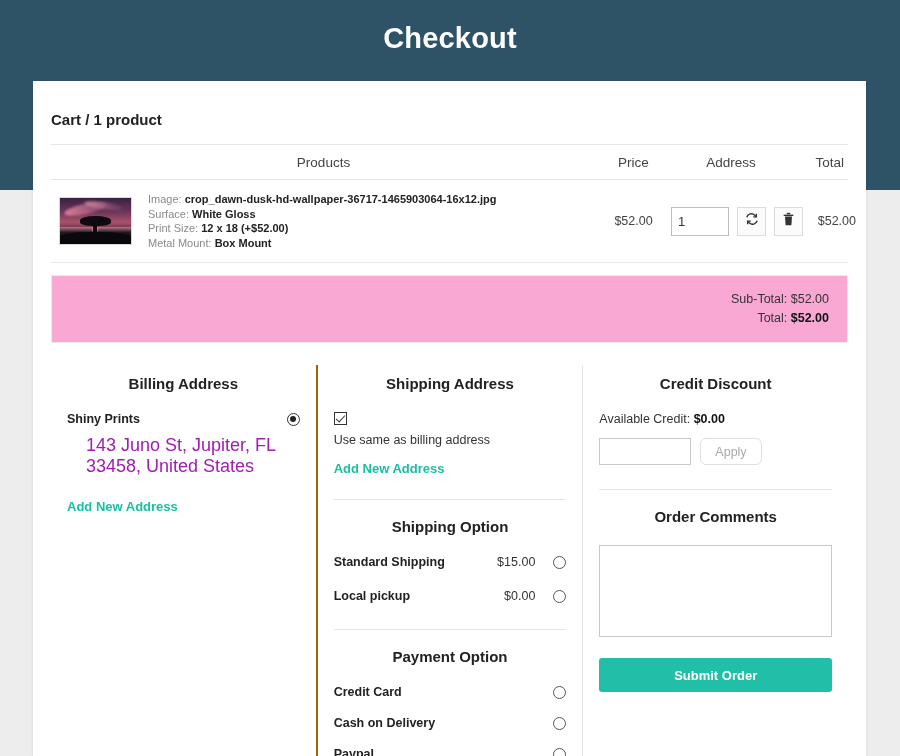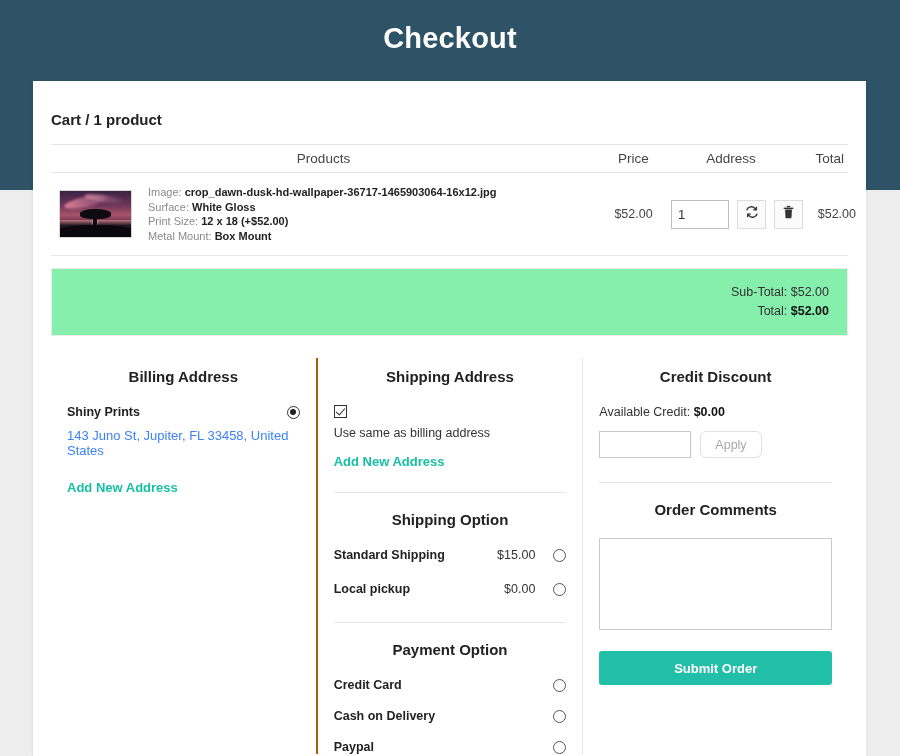--- a/index.html
+++ b/index.html
@@ -24,21 +24,21 @@
     background:#ffffff;
     box-shadow:0 1px 3px rgba(0,0,0,.10);
   }
   .cart-heading {
     font-size:15px; font-weight:bold; color:#222;
     padding:30px 18px 16px 18px;
   }
   .tbl-head {
     display:flex; align-items:center;
     border-top:1px solid #e6e6e6; border-bottom:1px solid #e6e6e6;
-    height:29px; margin:0 18px; font-size:13.5px; color:#444;
+    height:36px; margin:0 18px; font-size:13.5px; color:#444;
   }
   .col-prod { flex:0 0 545px; text-align:center; }
   .col-price { flex:0 0 75px; text-align:center; }
   .col-qty { flex:0 0 120px; text-align:center; }
   .col-total { flex:0 0 57px; text-align:right; padding-right:4px; }
 
   .prod-row {
     display:flex; align-items:center; margin:0 18px;
     border-bottom:1px solid #e9e9e9; padding:12px 0; min-height:66px;
   }
@@ -87,40 +87,40 @@
     font-family:"Liberation Sans", sans-serif; font-size:13px; color:#333;
     padding:0 6px;
   }
   .icon-btn {
     width:29px; height:29px; border:1px solid #dcdcdc; background:#fbfbfb;
     display:flex; align-items:center; justify-content:center; cursor:pointer;
   }
   .cell-total { flex:0 0 57px; text-align:right; font-size:12.5px; color:#444; padding-right:4px; }
 
   .totals-band {
-    margin:12px 18px 0 18px; background:#86efac; border:1px solid #ececec;
+    margin:12px 18px 0 18px; background:#f9a8d4; border:1px solid #ececec;
     padding:14px 18px 14px 0; text-align:right;
   }
   .totals-band .line { font-size:12.5px; color:#333; line-height:19px; }
   .totals-band .line b { color:#111; }
 
   .cols {
     display:flex; margin:22px 18px 0 18px; min-height:380px;
   }
   .col {
     flex:1 1 0; padding:0 16px;
   }
   .col.mid { border-left:2px solid #a16207; border-right:1px solid #e6e6e6; }
   .col-title {
     text-align:center; font-size:15px; font-weight:bold; color:#222;
     margin:10px 0 20px 0;
   }
   .addr-row { display:flex; align-items:center; justify-content:space-between; }
   .addr-name { font-size:12.5px; font-weight:bold; color:#222; }
-  .addr-line { font-size:13px; color:#3b82f6; margin-top:9px; }
+  .addr-line { font-size:18px; color:#a21caf; margin-top:9px;margin-left:19px; }
   .link-teal {
     color:#17bfa4; font-size:13px; font-weight:bold; margin-top:22px;
     display:inline-block; cursor:pointer; text-decoration:none;
   }
   .radio {
     width:13px; height:13px; border:1.5px solid #333; border-radius:50%;
     display:inline-block; position:relative; flex:0 0 auto; cursor:pointer;
     background:#fff;
   }
   .radio.sel::after {

